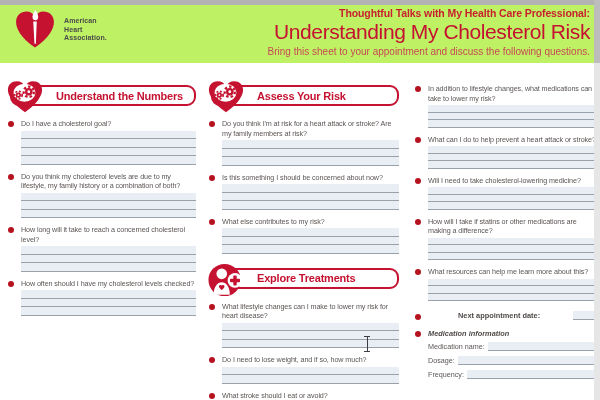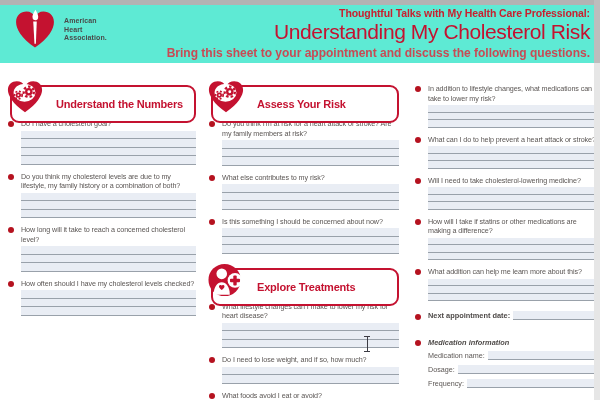--- a/index.html
+++ b/index.html
@@ -2,59 +2,59 @@
 <html><head>
 <meta charset="utf-8">
 <style>
   * { margin:0; padding:0; box-sizing:border-box; }
   html,body { width:600px; height:400px; }
   body { font-family:"Liberation Sans", sans-serif; background:#fff; overflow:hidden; position:relative; }
   .page { position:relative; width:600px; height:400px; background:#fff; overflow:hidden; }
 
   
   .top-edge { position:absolute; left:0; top:0; width:600px; height:5px; background:#b3b3b3; z-index:3; }
-  .header { position:absolute; left:0; top:0; width:600px; height:63px; background:#5eead4; z-index:2; }
+  .header { position:absolute; left:0; top:0; width:600px; height:63px; background:#bef264; z-index:2; }
   .logo { position:absolute; left:13px; top:9px; display:flex; align-items:center; gap:7px; }
   .logo svg { width:44px; height:42px; display:block; }
   .logo-text { font-size:7px; font-weight:bold; color:#4a4a4a; line-height:8.5px; letter-spacing:.1px; }
   .header-right { position:absolute; right:10px; top:7px; text-align:right; }
   .eyebrow { font-size:10.5px; font-weight:bold; color:#c8202f; letter-spacing:-.1px; }
   .title { font-size:21px; font-weight:normal; color:#c41230; letter-spacing:-.4px; margin-top:1px; }
-  .subtitle { font-size:12px; color:#c84a54; margin-top:2px;font-weight:bold; }
+  .subtitle { font-size:10px; color:#c84a54; margin-top:2px; }
 
   
   .right-edge { position:absolute; right:0; top:0; width:6px; height:400px; background:#e6e6e6; z-index:4; }
   .right-edge-header { position:absolute; right:0; top:0; width:6px; height:63px; background:#bdbdbd; z-index:5; }
 
   
   .main { position:absolute; left:0; top:84px; width:600px; display:flex; }
   .col { display:flex; flex-direction:column; }
   .col1 { width:188px; margin-left:8px; }
   .col2 { width:190px; margin-left:13px; }
   .col3 { width:183px; margin-left:16px; }
 
   
   .section { position:relative; height:27px; margin-bottom:8px; flex:none; }
-  .pill { position:absolute; left:2px; right:0; top:1px; height:38px; border:2px solid #c41230; border-radius:9px;
+  .pill { position:absolute; left:2px; right:0; top:1px; height:21px; border:2px solid #c41230; border-radius:9px;
           display:flex; align-items:center; padding-left:44px; background:#fff; }
   .pill-title { font-size:11px; font-weight:bold; color:#c41230; letter-spacing:-.2px; white-space:nowrap; }
   .sec-icon { position:absolute; left:-2px; top:-5px; width:38px; height:36px; z-index:1; }
   .sec-icon svg { width:100%; height:100%; display:block; }
 
   
   .q { margin-bottom:7px; flex:none; }
   .q-row { display:flex; align-items:flex-start; }
   .bullet { width:6px; height:6px; border-radius:50%; background:#b5121f; margin:2px 7px 0 0; flex:none; }
   .q-text { font-size:7.2px; line-height:9.5px; color:#5b5654; letter-spacing:-.1px; }
   .answer { margin-left:13px; margin-top:2px; background:#e9edf4; }
   .line { height:8.5px; border-bottom:1px solid #99a1aa; }
   .col3 .line { height:7.5px; }
 
   
-  .appt { display:flex; align-items:flex-end; margin-top:3px; margin-bottom:18px; }
+  .appt { display:flex; align-items:flex-end; margin-top:3px; margin-bottom:9px;gap:30px; }
   .appt .bullet { margin-top:3px; }
   .b-label { font-size:7.4px; font-weight:bold; color:#4f4b49; white-space:nowrap; }
   .fill-line { flex:1; border-bottom:1px solid #99a1aa; background:#e9edf4; height:9px; margin-left:3px; }
   .med-row { display:flex; margin:0 0 5px 13px; }
   .med-label { font-size:7.2px; color:#5b5654; white-space:nowrap; }
   .med-head-row { display:flex; align-items:flex-start; margin-bottom:4px;font-style:italic; }
 
   
   .cursor { position:absolute; left:363px; top:336px; width:8px; height:16px; z-index:6; }
   .cursor .bar { position:absolute; left:3.5px; top:1px; width:1.4px; height:14px; background:#3c3c44; }
@@ -192,32 +192,32 @@
           </div>
         <div class="answer">
             <div class="line"></div>
             <div class="line"></div>
             <div class="line"></div>
           </div>
       </div>
       <div class="q">
         <div class="q-row">
             <span class="bullet"></span>
+          <span class="q-text">Is this something I should be concerned about now?</span>
+          </div>
+        <div class="answer">
+            <div class="line"></div>
+            <div class="line"></div>
+            <div class="line"></div>
+          </div>
+      </div>
+      <div class="q">
+        <div class="q-row">
+            <span class="bullet"></span>
           <span class="q-text">What else contributes to my risk?</span>
-          </div>
-        <div class="answer">
-            <div class="line"></div>
-            <div class="line"></div>
-            <div class="line"></div>
-          </div>
-      </div>
-      <div class="q">
-        <div class="q-row">
-            <span class="bullet"></span>
-          <span class="q-text">Is this something I should be concerned about now?</span>
           </div>
         <div class="answer">
             <div class="line"></div>
             <div class="line"></div>
             <div class="line"></div>
           </div>
       </div>
 
       <div class="section" style="margin-top:6px;text-align:center;">
         <div class="pill">
@@ -253,21 +253,21 @@
           <span class="q-text">Do I need to lose weight, and if so, how much?</span>
           </div>
         <div class="answer">
             <div class="line"></div>
             <div class="line"></div>
           </div>
       </div>
       <div class="q">
         <div class="q-row">
             <span class="bullet"></span>
-          <span class="q-text">What foods avoid I eat or avoid?</span>
+          <span class="q-text">What stroke should I eat or avoid?</span>
           </div>
 
       </div>
     </div>
 
     <div class="col col3">
       <div class="q">
         <div class="q-row">
             <span class="bullet"></span>
           <span class="q-text">In addition to lifestyle changes, what medications can I take to lower my risk?</span>
@@ -307,21 +307,21 @@
           </div>
         <div class="answer">
             <div class="line"></div>
             <div class="line"></div>
             <div class="line"></div>
           </div>
       </div>
       <div class="q">
         <div class="q-row">
             <span class="bullet"></span>
-          <span class="q-text">What addition can help me learn more about this?</span>
+          <span class="q-text">What resources can help me learn more about this?</span>
           </div>
         <div class="answer">
             <div class="line"></div>
             <div class="line"></div>
             <div class="line"></div>
           </div>
       </div>
 
       <div class="appt">
         <span class="bullet"></span>

